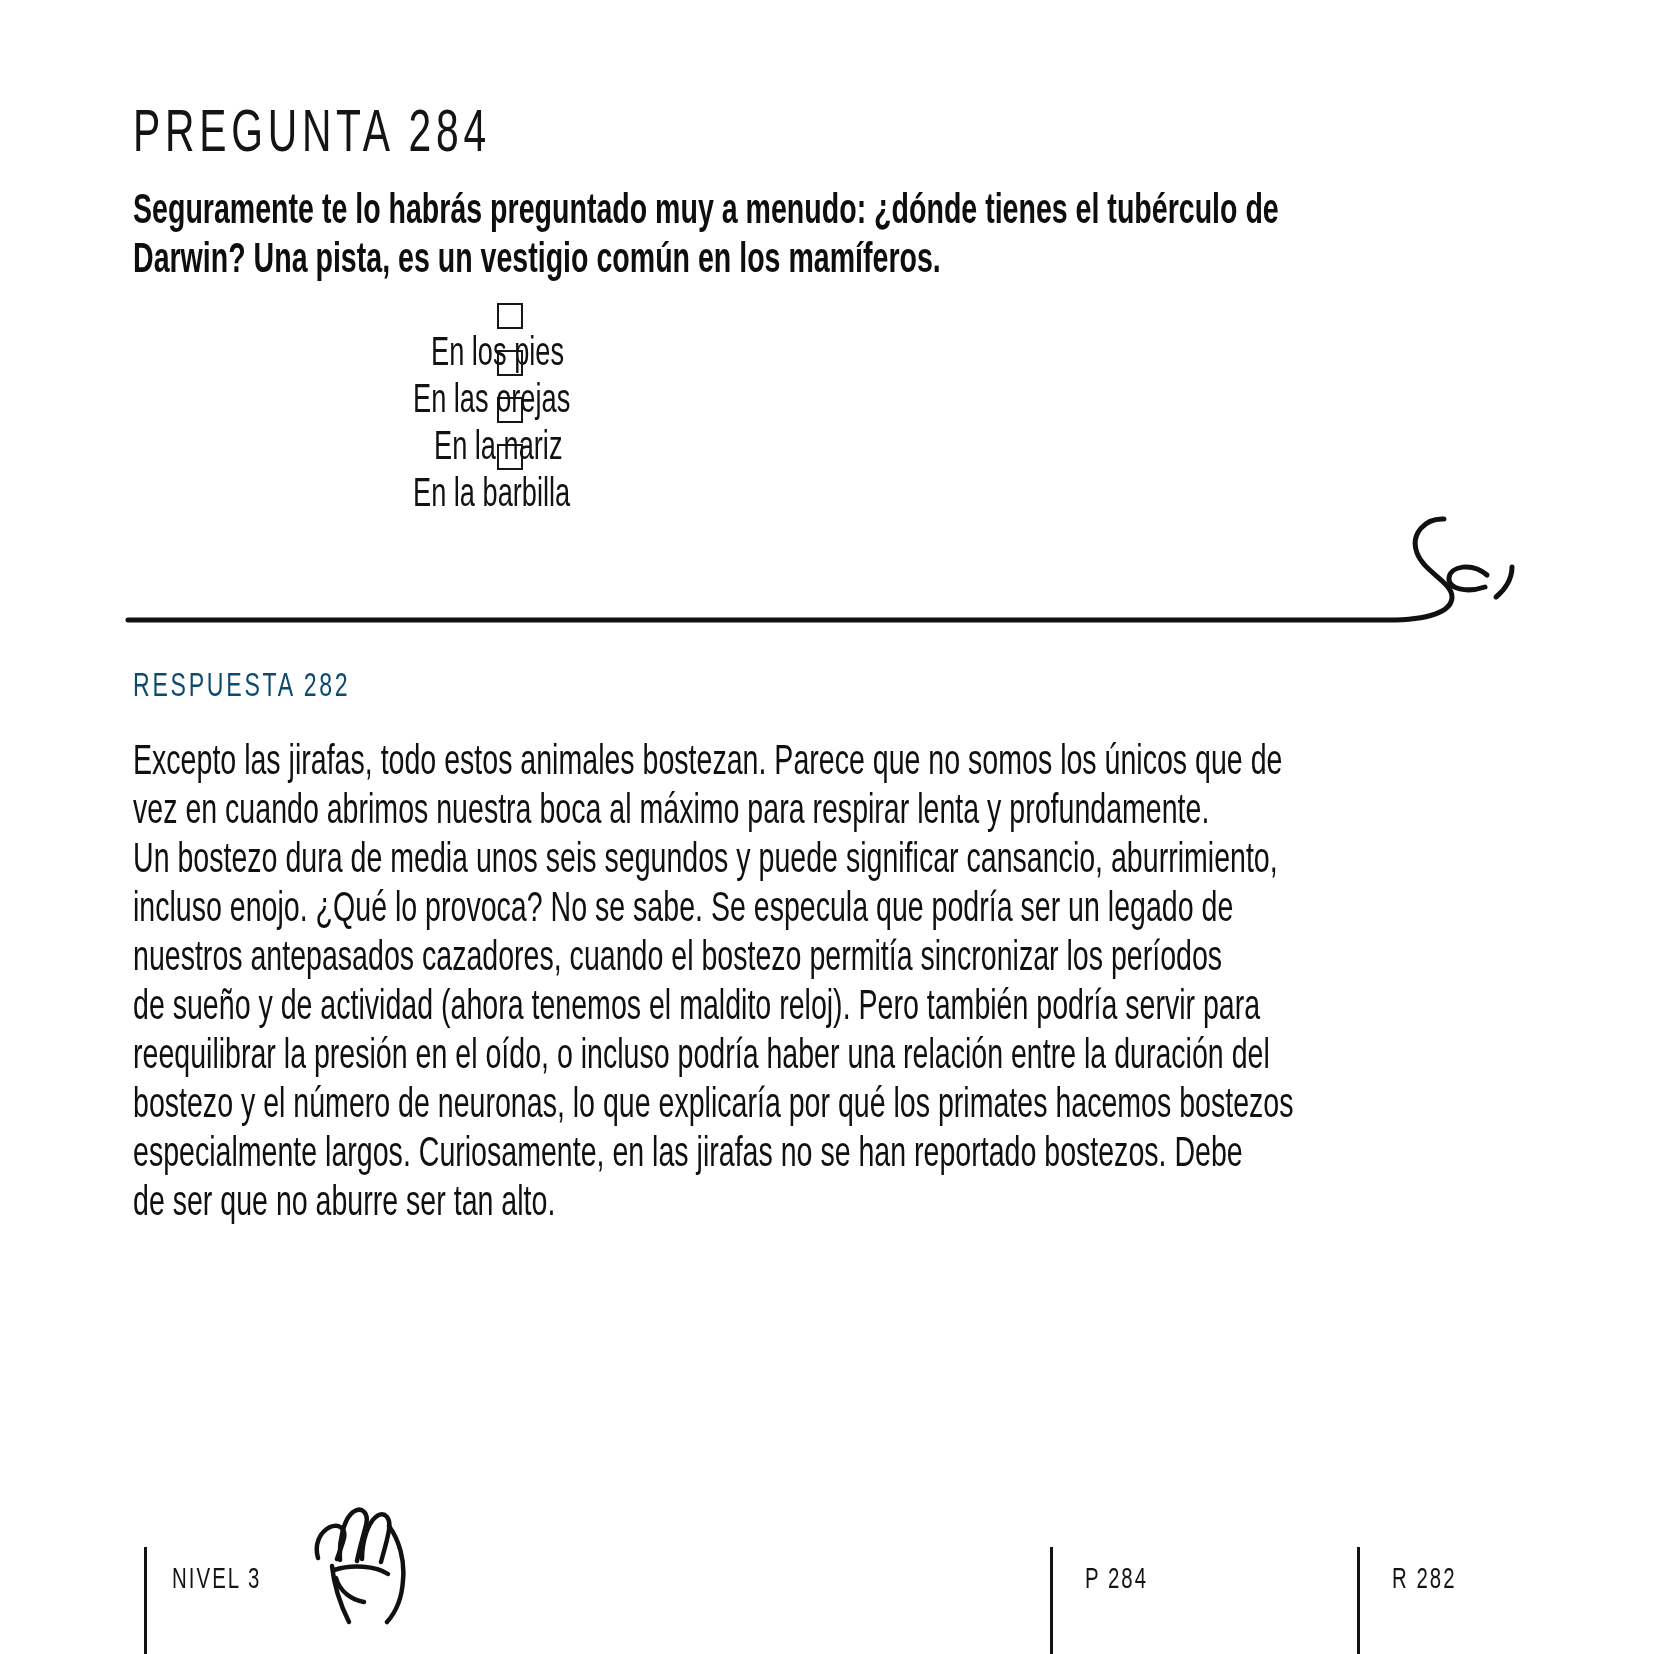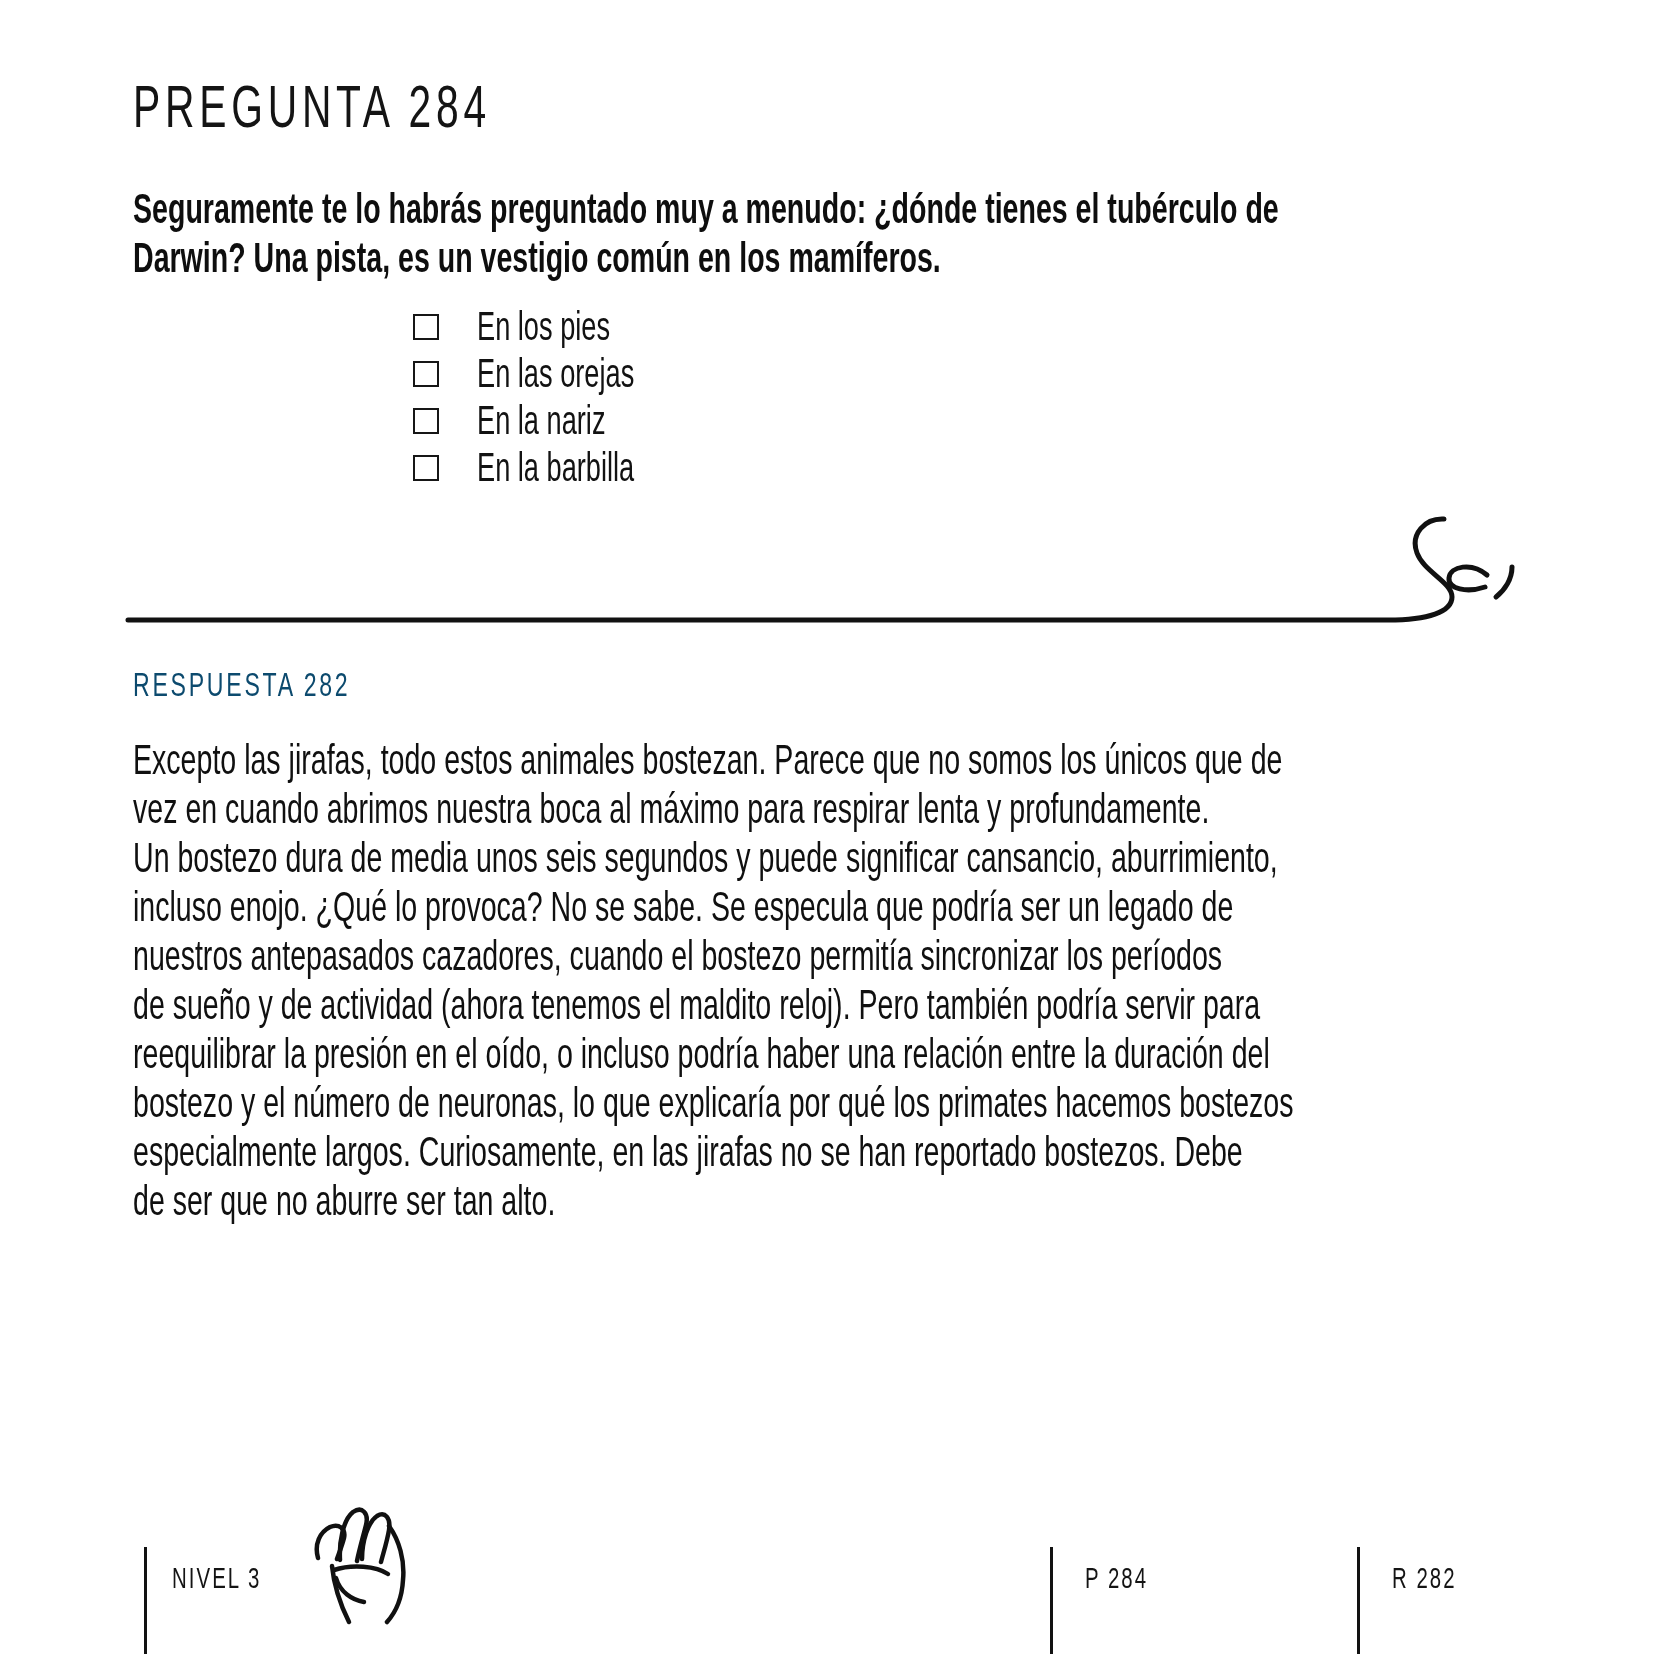--- a/index.html
+++ b/index.html
@@ -9,35 +9,36 @@
     background:#ffffff;
     overflow:hidden;
     font-family:"Liberation Sans", sans-serif;
     color:#0e0e0e;
   }
   .abs{position:absolute;}
   .squeeze{transform:scaleX(0.68);transform-origin:0 0;display:inline-block;white-space:nowrap;}
   .prelines{white-space:pre-line;}
 
   #question-heading{
-    left:133px;top:76px;
+    left:133px;top:100px;
     font-size:60px;line-height:62px;font-weight:400;
     letter-spacing:7px;color:#141414;
   }
   #question-text{
     left:133px;top:184px;
     font-size:42px;line-height:49px;font-weight:700;
     width:2090px;
   }
   #options{
     left:413px;top:303px;
   }
   .option-row{
     display:flex;align-items:center;
     height:47px;
+    flex-direction:column;
   }
   .option-box{
     width:22px;height:22px;
     border:2.5px solid #161616;
     background:#fff;
     flex:0 0 auto;
     margin-right:38px;
   }
   .option-label{
     font-size:40px;font-weight:400;color:#121212;

